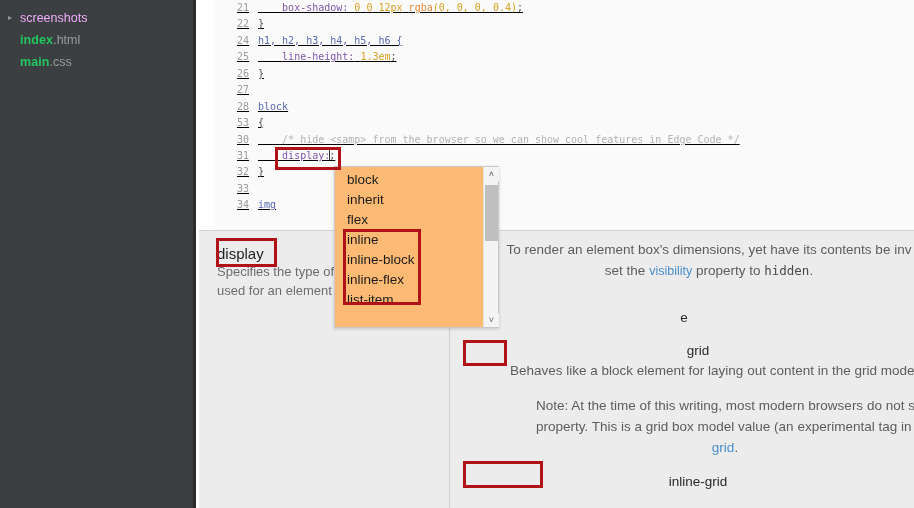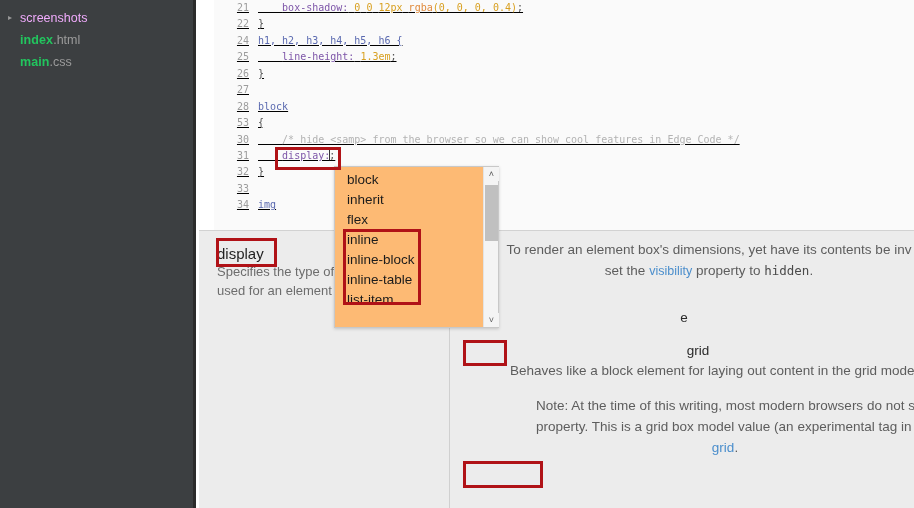--- a/index.html
+++ b/index.html
@@ -322,33 +322,34 @@
       <div class="doc-para" style="margin-left:42px">Behaves like a block element for laying out content in the grid model.</div>
 
       <div style="height:14px"></div>
 
       <div class="doc-para indent2">Note: At the time of this writing, most modern browsers do not supp</div>
       <div class="doc-para indent2">property. This is a grid box model value (an experimental tag in CSS</div>
       <div class="doc-para indent2"><span class="doc-link">grid</span><span>.</span></div>
 
       <div style="height:16px"></div>
 
+      <div class="doc-value" style="margin-left:14px">inline-grid</div>
 
     </div>
     <div class="clip-top"></div>
   </div>
 
   <div id="autocomplete">
     <div id="ac-list">
       <div class="ac-item">block</div>
       <div class="ac-item">inherit</div>
       <div class="ac-item">flex</div>
       <div class="ac-item">inline</div>
       <div class="ac-item">inline-block</div>
-      <div class="ac-item">inline-table</div>
+      <div class="ac-item">inline-flex</div>
       <div class="ac-item">list-item</div>
     </div>
     <div id="ac-scrollbar">
       <div class="sb-arrow up">˄</div>
       <div id="sb-thumb"></div>
       <div class="sb-arrow down">˅</div>
     </div>
   </div>
 
   <div class="redbox" id="redbox-code-display"></div>

